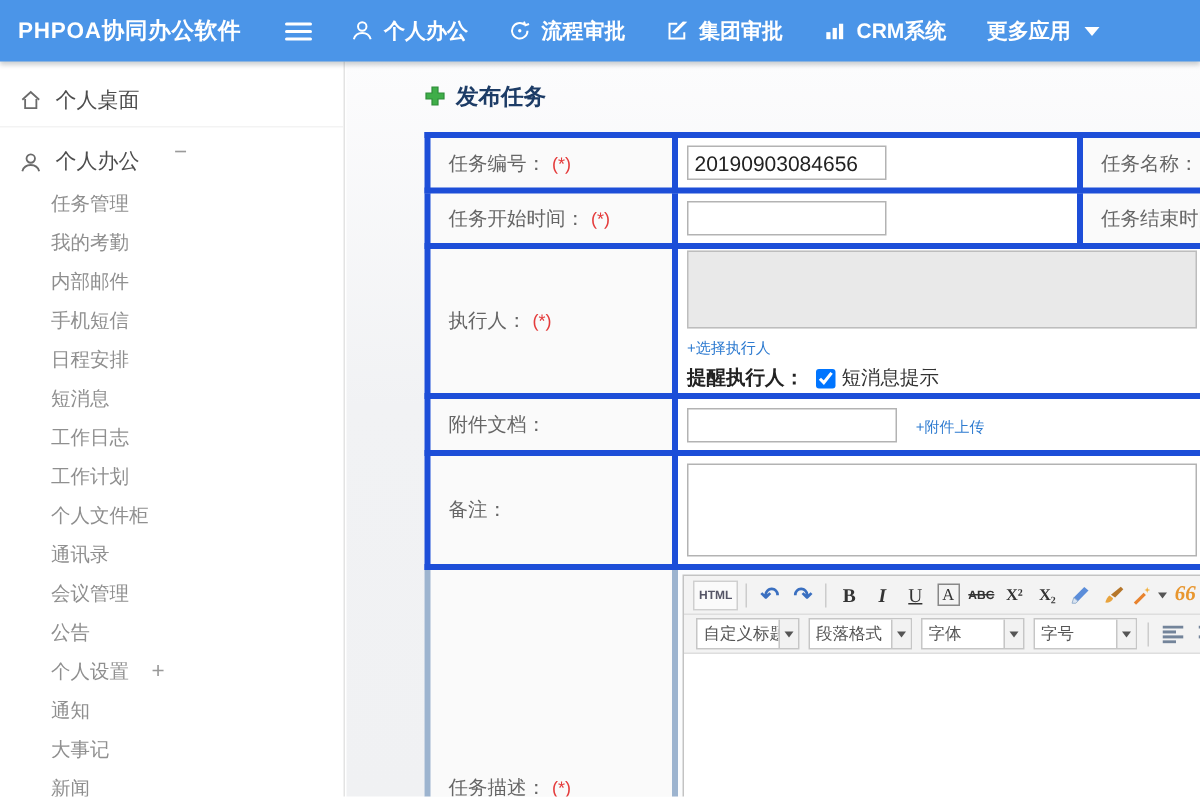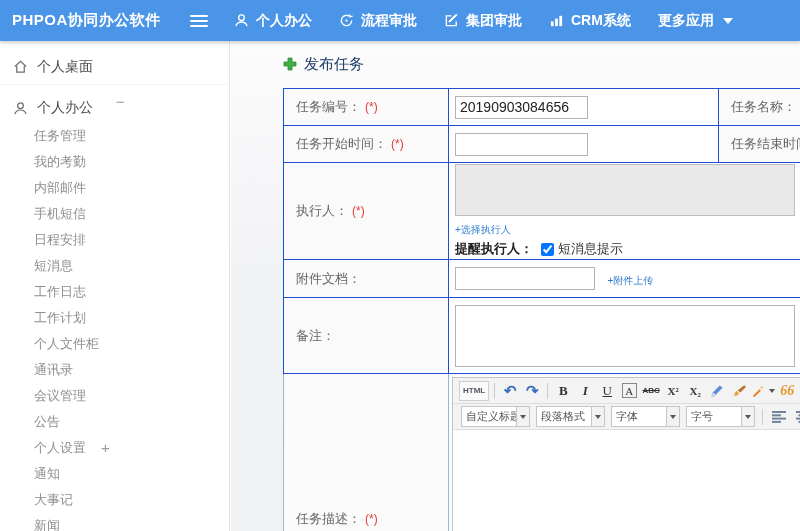--- a/index.html
+++ b/index.html
@@ -31,27 +31,27 @@
   .side-sub { position:relative; height:26px; line-height:26px; padding-left:34px;
     font-size:13px; color:#8f8f8f; cursor:pointer; white-space:nowrap; }
   .expander { position:absolute; top:0; color:#9a9a9a; font-size:15px; cursor:pointer; }
   .exp-minus { left:116px; }
   .exp-plus  { left:101px; }
 
   
   .main { position:absolute; left:231px; top:41px; right:0; bottom:0; overflow:hidden;
     background:linear-gradient(#fcfcfd 0px, #f1f2f4 230px, #f0f1f3 100%); }
   .page-title { margin:14px 0 0 52px; height:18px; display:flex; align-items:center; }
-  .page-title .txt { font-size:15px; font-weight:normal; color:#1d3c66; margin-left:7px; }
+  .page-title .txt { font-size:15px; font-weight:bold; color:#1d3c66; margin-left:7px; }
 
   table.form { border-collapse:collapse; margin:15px 0 0 52px; table-layout:fixed;
     width:785px; background:#fff; }
   table.form col.c1 { width:165px; } table.form col.c2 { width:270px; }
   table.form col.c3 { width:150px; }
-  table.form td { border:1px solid #1d4ed8; vertical-align:middle; }
+  table.form td { border:4px solid #1d4ed8; vertical-align:middle; }
   td.lbl { background:#fafafa; padding-left:12px; font-size:13px; color:#666;
     white-space:nowrap; }
   td.fld { background:#fff; padding:1px 6px; }
   .req { color:#e43b3b; font-size:12px; margin-left:4px; }
   tr.r1 { height:37px; } tr.r2 { height:37px; } tr.r3 { height:82px; }
   tr.r4 { height:38px; } tr.r5 { height:76px; } tr.r6 { height:290px; }
 
   input.txt-input { height:23px; border:1px solid #b3b3b3; background:#fff;
     font-size:14px; padding:0 4px; font-family:"Liberation Sans",sans-serif; color:#222; }
   .w133 { width:133px; } .w140 { width:140px; }

